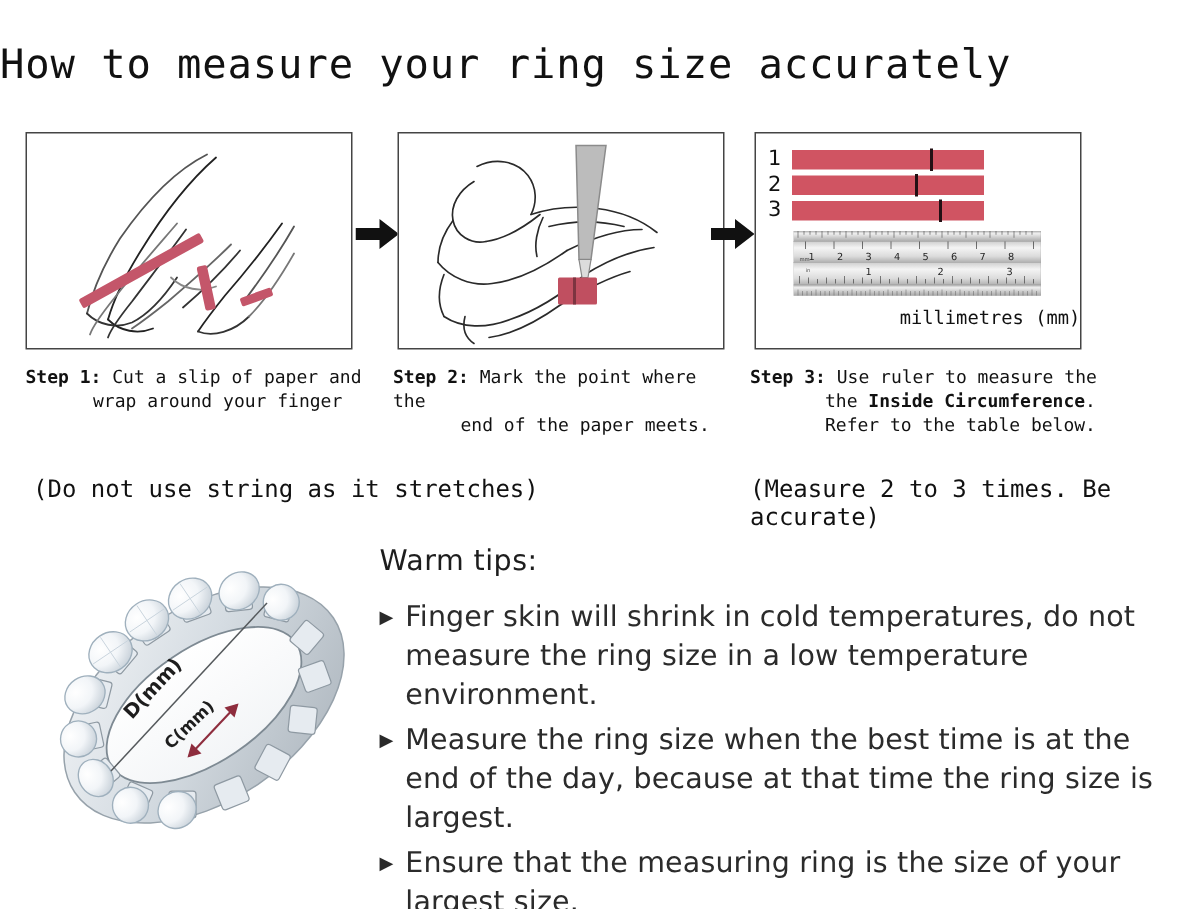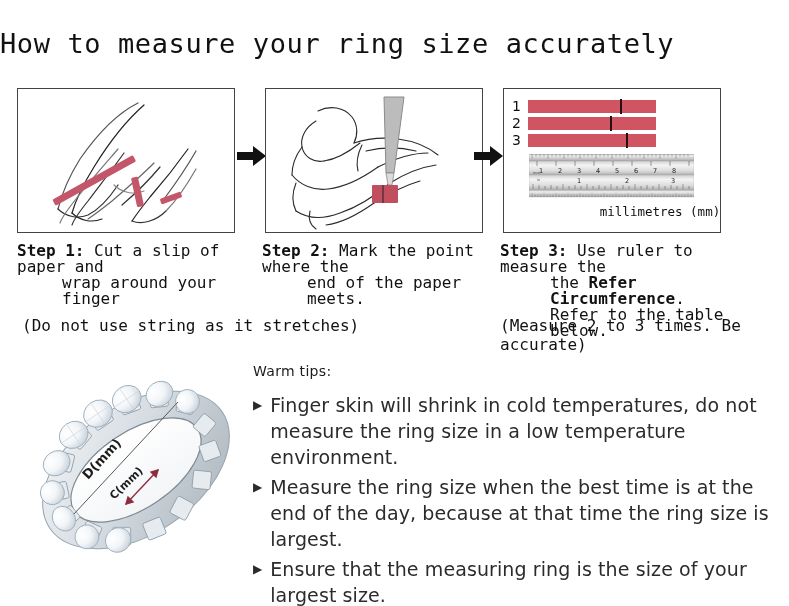--- a/index.html
+++ b/index.html
@@ -64,21 +64,21 @@
     width: 30px;
     height: 24px;
   }
   .arrow-1 { left: 237px; }
   .arrow-2 { left: 474px; }
   .arrow svg { display: block; }
 
   .caption {
     position: absolute;
     font-family: "DejaVu Sans Mono", monospace;
-    font-size: 16px;
+    font-size: 12px;
     line-height: 16px;
     color: #111;
   }
   .caption .lead { font-weight: bold; }
   .caption .strong { font-weight: bold; }
   .cap-1 { left: 17px;  top: 155px; width: 230px; }
   .cap-2 { left: 262px; top: 155px; width: 230px; }
   .cap-3 { left: 500px; top: 155px; width: 240px; }
   .cap-line-indent { padding-left: 45px; display: block; }
   .cap-line-indent3 { padding-left: 50px; display: block; }
@@ -158,21 +158,21 @@
   }
 
   .tips {
     position: absolute;
     left: 253px;
     top: 363px;
     width: 520px;
   }
   .tips-title {
     font-family: "DejaVu Sans", sans-serif;
-    font-size: 14px;
+    font-size: 19px;
     color: #1d1d1d;
     letter-spacing: 0.3px;
     margin-bottom: 13px;
   }
   .tip {
     display: flex;
     align-items: flex-start;
     margin-bottom: 4px;
   }
   .tip-bullet {
@@ -481,21 +481,21 @@
 
     <div class="caption cap-2">
       <span class="lead">Step 2:</span>
       <span>Mark the point where the</span>
       <span class="cap-line-indent">end of the paper meets.</span>
     </div>
 
     <div class="caption cap-3">
       <span class="lead">Step 3:</span>
       <span>Use ruler to measure the</span>
-      <span class="cap-line-indent3"><span>the </span><span class="strong">Refer Circumference</span><span>.</span></span>
+      <span class="cap-line-indent3"><span>the </span><span class="strong">Inside Circumference</span><span>.</span></span>
       <span class="cap-line-indent3">Refer to the table below.</span>
     </div>
 
     <div class="note note-1">(Do not use string as it stretches)</div>
     <div class="note note-3">(Measure 2 to 3 times. Be accurate)</div>
   </div>
 
   <div class="ring-wrap">
     <svg class="ring-svg" width="236" height="236" viewBox="0 0 236 236">
       <defs>

